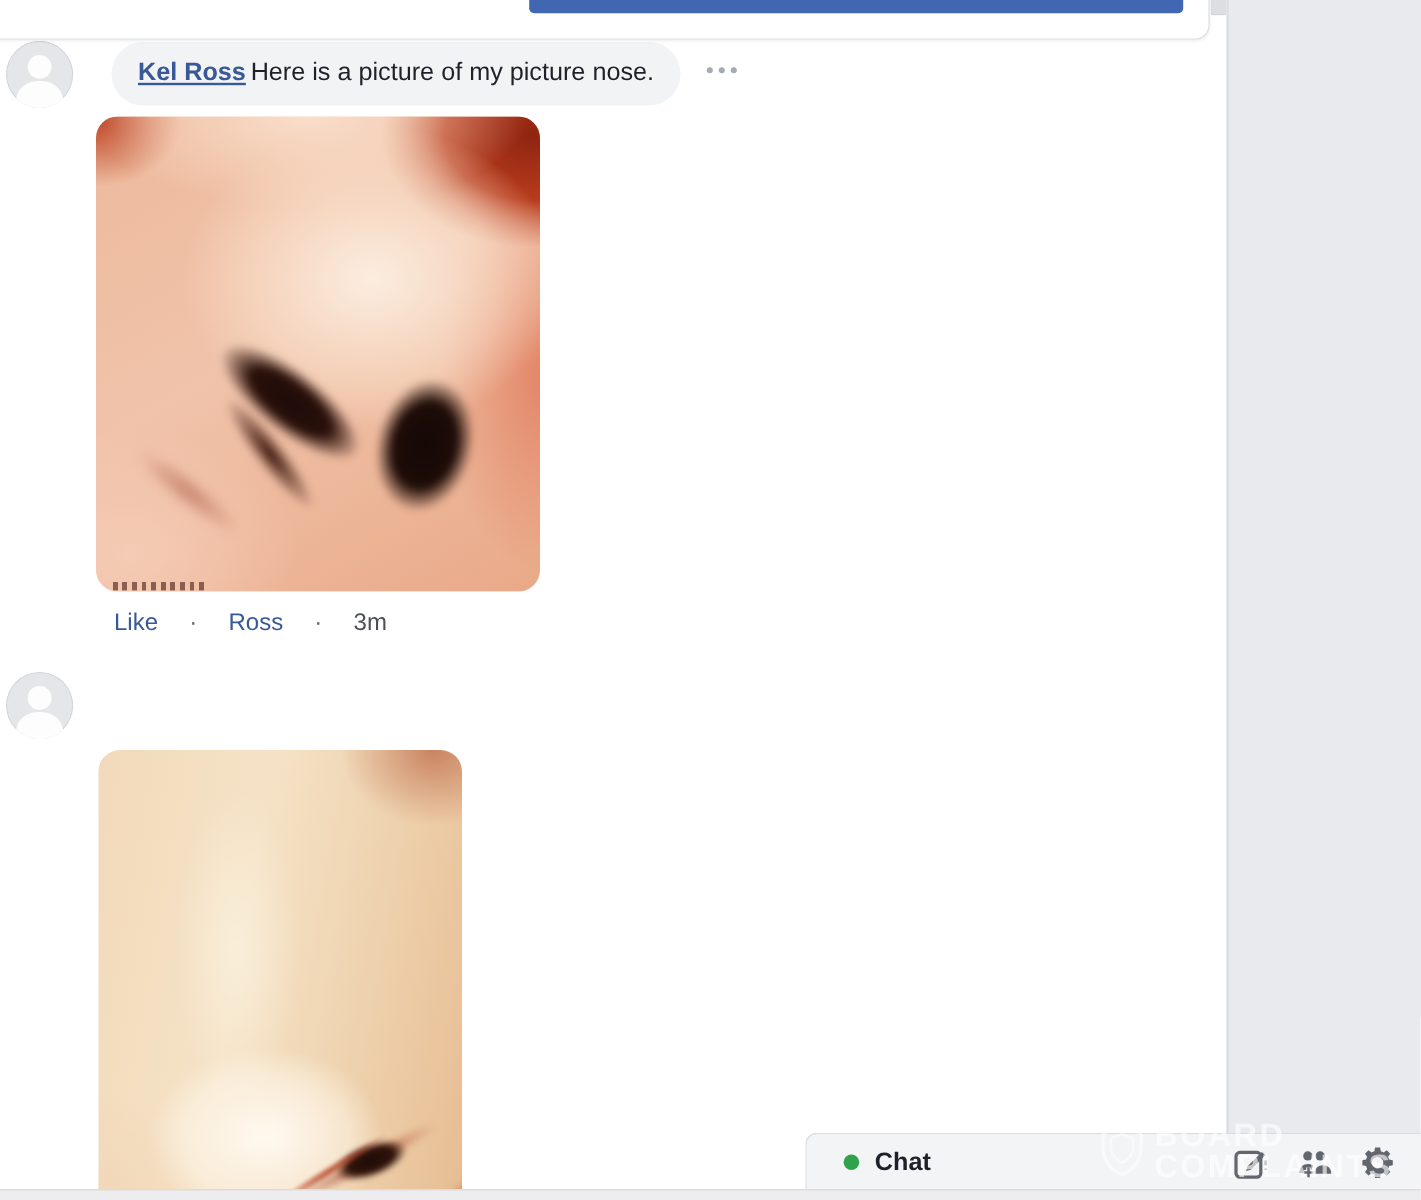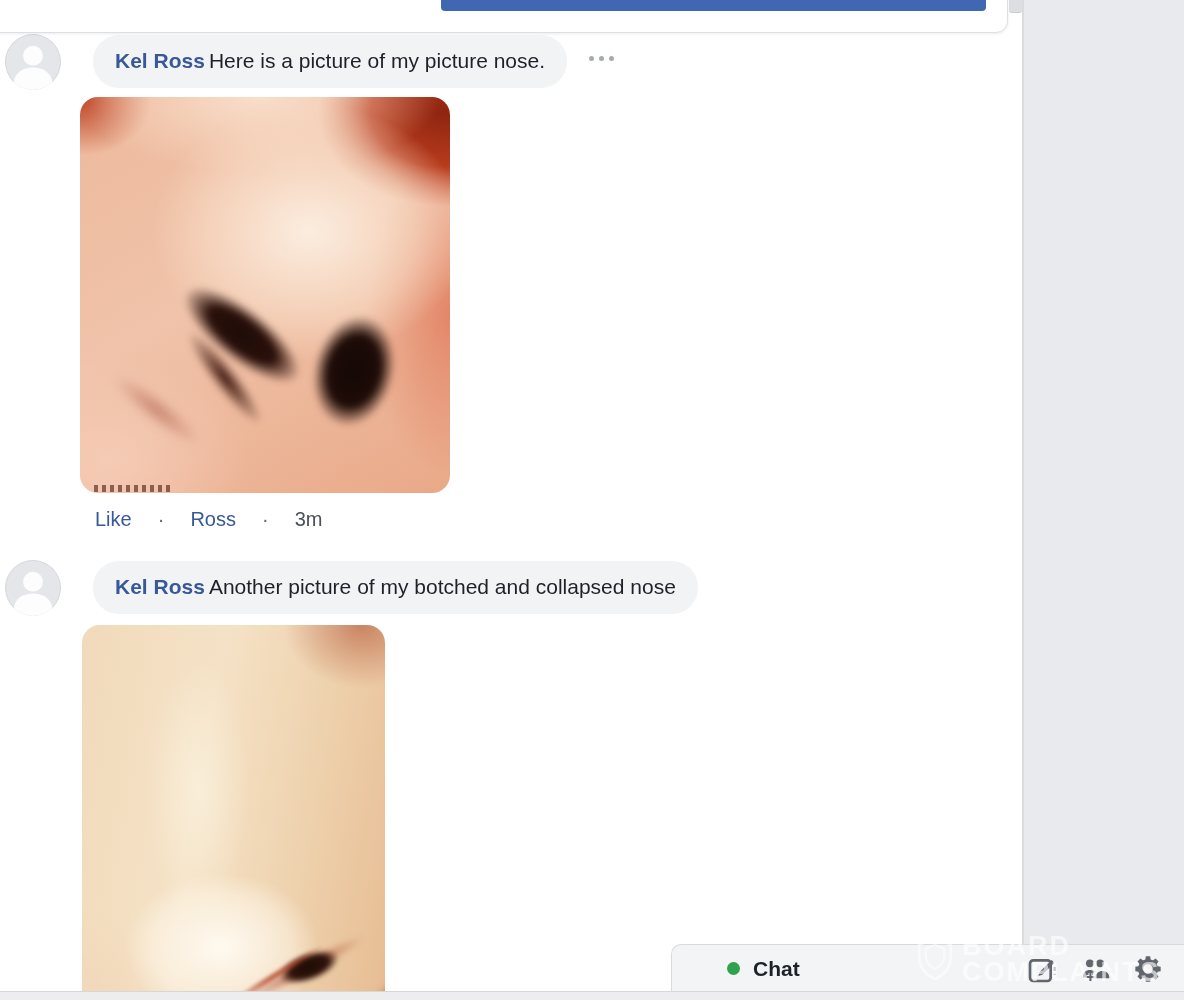--- a/index.html
+++ b/index.html
@@ -70,20 +70,21 @@
     line-height: 25px;
     color: #1d2129;
     white-space: nowrap;
     max-width: 860px;
   }
   .author-name {
     color: #385898;
     font-weight: bold;
     cursor: pointer;
     margin-right: 4px;
+    text-decoration: underline;
   }
   .ellipsis-menu {
     display: flex; gap: 5px; align-items: center;
     padding: 6px 4px; cursor: pointer;
   }
   .ellipsis-menu i {
     width: 5px; height: 5px; border-radius: 50%;
     background: #a6abb3; display: block;
   }
 
@@ -205,21 +206,20 @@
   .chat-bar {
     position: absolute;
     left: 671px; top: 944px; width: 513px; height: 48px;
     background: #f3f4f6;
     border-top: 1px solid #d8dade;
     border-left: 1px solid #d8dade;
     border-top-left-radius: 10px;
     z-index: 7;
     display: flex; align-items: center;
     cursor: pointer;
-    padding-left: 24px;
   }
   .chat-status-dot {
     width: 13px; height: 13px; border-radius: 50%;
     background: #31a24c;
     margin-left: 31px; flex: 0 0 auto;
   }
   .chat-label {
     font-size: 21px; font-weight: bold; color: #1d2129;
     margin-left: 13px;
   }
@@ -292,23 +292,20 @@
     <span class="action-time">3m</span>
   </div>
 
   <div class="comment-row" style="left:5px; top:560px;">
     <div class="avatar">
       <svg width="56" height="56" viewBox="0 0 62 62">
         <circle cx="31" cy="31" r="30.5" fill="#e4e6ea" stroke="#d2d4d9" stroke-width="1"></circle>
         <circle cx="31" cy="24" r="11" fill="#fdfdfd"></circle>
         <path d="M9 55c2-13 11-18 22-18s20 5 22 18a31 31 0 01-44 0z" fill="#fdfdfd"></path>
       </svg>
-    </div>
-    <div class="bubble" style="margin-left:32px; margin-top:1px;">
-      <span class="author-name">Kel Ross</span><span>Another picture of my botched and collapsed nose</span>
     </div>
   </div>
 
   <div class="photo photo-2">
     <div class="p2-arc-soft"></div>
     <div class="p2-arc"></div>
     <div class="p2-crease"></div>
     <div class="p2-nostril"></div>
     <div class="p2-streak"></div>
   </div>

